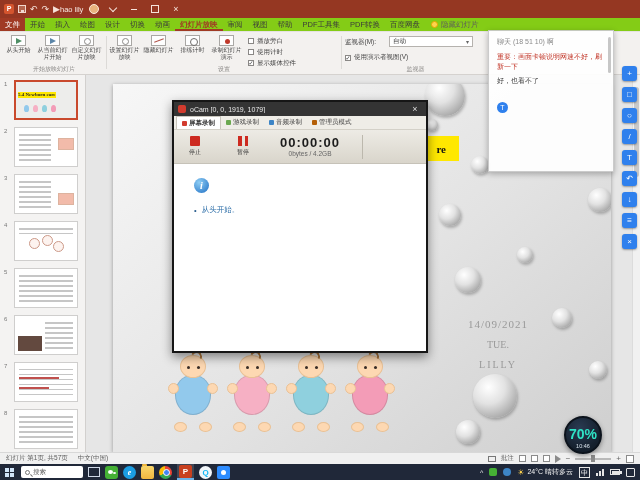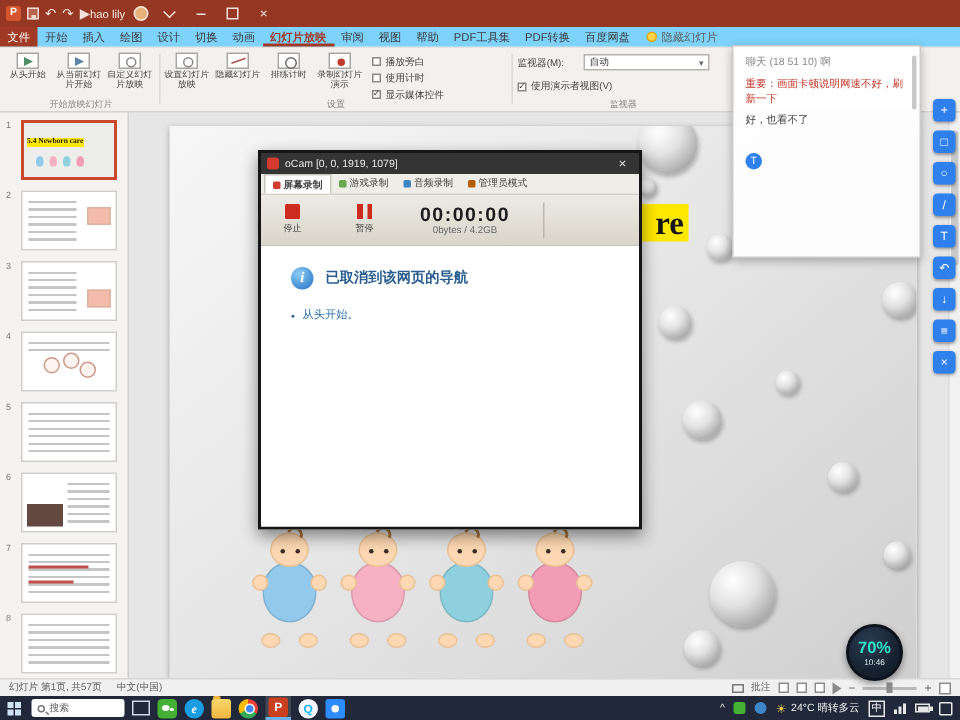--- a/index.html
+++ b/index.html
@@ -16,21 +16,21 @@
   .tb-title{flex:1;text-align:center;color:#f7e8e3;font-size:8px;white-space:nowrap;overflow:hidden}
   .tb-right{display:flex;align-items:center;gap:6px;padding-right:2px}
   .tb-user{font-size:7.5px;color:#f7e8e3}
   .avatar{width:10px;height:10px;border-radius:50%;background:#e8b27d;border:1px solid #fbe9dd}
   .winbtn{width:15px;height:18px;display:flex;align-items:center;justify-content:center;color:#f6e2da;font-size:9px}
   .wb-min::before{content:"";width:6px;border-top:1px solid #f6e2da}
   .wb-max::before{content:"";width:6px;height:6px;border:1px solid #f6e2da}
   .wb-ropt::before{content:"";width:5px;height:5px;border-left:1px solid #f6e2da;border-bottom:1px solid #f6e2da;transform:rotate(-45deg);margin-top:-2px}
 
   
-  .tabsrow{position:absolute;top:18px;left:0;right:0;height:14px;background:#7dd3fc;display:flex;align-items:stretch;font-size:7.5px;color:#3b3b3b;border-bottom:1px solid #e5e3e1;z-index:9}
+  .tabsrow{position:absolute;top:18px;left:0;right:0;height:14px;background:#84cc16;display:flex;align-items:stretch;font-size:7.5px;color:#3b3b3b;border-bottom:1px solid #e5e3e1;z-index:9}
   .tab{padding:0 5px;display:flex;align-items:center;white-space:nowrap}
   .tab-file{background:#a03a24;color:#fff}
   .tab-active{color:#a03a24;font-weight:bold;box-shadow:inset 0 -2px 0 #a03a24}
   .tellme{display:flex;align-items:center;gap:3px;color:#5f5d5b;padding:0 6px}
   .bulb{width:7px;height:7px;border-radius:50%;border:1px solid #e3a600;background:#ffd34d}
 
   
   .ribbon{position:absolute;top:32px;left:0;right:0;height:43px;background:#f3f1ef;border-bottom:1px solid #d5d2cf;z-index:8}
   .rgroup{position:absolute;top:0;height:43px}
   .rg-sep{position:absolute;top:4px;height:33px;width:1px;background:#dcdad7}
@@ -63,21 +63,21 @@
   .t-lines{position:absolute;left:4px;right:4px;top:6px;height:28px;background:repeating-linear-gradient(to bottom,#c6c6c6 0,#c6c6c6 1.5px,transparent 1.5px,transparent 5px)}
   .t-img{position:absolute;right:3px;top:10px;width:16px;height:12px;background:#f2bbaa;border:1px solid #ddb39f}
   .t-circle{position:absolute;width:11px;height:11px;border:1px solid #cc9988;border-radius:50%;background:#fdf3ef}
   .t-photo{position:absolute;left:3px;bottom:3px;width:24px;height:15px;background:#63493f}
   .t-red{position:absolute;left:4px;height:2px;background:#c0504d}
 
   
   .editor{position:absolute;left:87px;top:75px;right:0;height:377px;z-index:1}
   .slide{position:absolute;left:26px;top:9px;width:498px;height:368px;background:linear-gradient(140deg,#f7f7f7 0%,#e3e3e3 55%,#cfcfcf 100%);box-shadow:0 1px 4px rgba(0,0,0,.35);overflow:hidden}
   .drop{position:absolute;border-radius:50%;background:radial-gradient(circle at 35% 30%,#ffffff 0%,#e2e2e2 40%,#a8a8a8 78%,#cfcfcf 100%);box-shadow:1px 2px 3px rgba(0,0,0,.25)}
-  .hl{position:absolute;left:311px;top:52px;width:35px;height:25px;background:#ffe800;display:flex;align-items:center;justify-content:flex-end;padding-right:3px;font-family:"Liberation Serif",serif;font-weight:bold;font-size:22px;color:#161616}
+  .hl{position:absolute;left:311px;top:52px;width:35px;height:25px;background:#ffe800;display:flex;align-items:center;justify-content:flex-end;padding-right:13px;font-family:"Liberation Serif",serif;font-weight:bold;font-size:11px;color:#161616}
   .dateblk{position:absolute;left:340px;top:234px;width:90px;text-align:center;color:#9a9a9a;font-family:"Liberation Serif",serif}
   .dt1{font-size:11px;letter-spacing:1px}
   .dt2{font-size:10px;margin-top:9px}
   .dt3{font-size:10px;margin-top:9px;letter-spacing:2px}
   .baby{position:absolute;width:52px;height:86px;top:266px}
   .baby .head{position:absolute;left:13px;top:5px;width:26px;height:23px;border-radius:50%;background:#fdd8b2;border:1px solid #e9c195;z-index:2}
   .baby .head::before{content:"";position:absolute;left:10px;top:-5px;width:7px;height:7px;border:2px solid #a9743b;border-radius:50%;border-left-color:transparent;border-bottom-color:transparent;transform:rotate(-20deg)}
   .baby .head::after{content:"";position:absolute;left:6px;top:10px;width:3px;height:3px;border-radius:50%;background:#3a2d27;box-shadow:10px 0 0 #3a2d27}
   .baby .bod{position:absolute;left:8px;top:25px;width:36px;height:40px;border-radius:46% 46% 50% 50%;border:1px solid rgba(0,0,0,.12)}
   .baby .arm{position:absolute;top:33px;width:11px;height:11px;border-radius:50%;background:#fdd8b2;border:1px solid #e9c195}
@@ -126,21 +126,21 @@
   .ch-tool{margin-top:16px;display:flex;align-items:center;gap:4px;color:#666}
   .ch-tico{width:11px;height:11px;border-radius:50%;background:#2f80ed;color:#fff;font-size:7px;text-align:center;line-height:11px}
   .ch-scroll{position:absolute;right:2px;top:6px;width:3px;height:36px;background:#c7c7c7;border-radius:2px}
 
   
   .stools{position:absolute;left:622px;top:66px;width:17px;z-index:50}
   .stool{width:15px;height:15px;margin-bottom:6px;background:#2f80ed;border-radius:3px;color:#fff;font-size:8px;line-height:15px;text-align:center;box-shadow:0 1px 2px rgba(0,0,0,.35)}
 
   
   .clockw{position:absolute;left:564px;top:416px;width:38px;height:38px;border-radius:50%;background:radial-gradient(circle at 40% 30%,#2a3b52,#141f2c 70%);border:2px solid #0c131c;text-align:center;box-shadow:0 2px 5px rgba(0,0,0,.4);z-index:45}
-  .cw-p{margin-top:8px;font-size:11px;font-weight:bold;color:#2fe3c6}
+  .cw-p{margin-top:8px;font-size:14px;font-weight:bold;color:#2fe3c6}
   .cw-t{font-size:5.5px;color:#dbe5ee;margin-top:1px}
 
   
   .statusbar{position:absolute;left:0;top:452px;right:0;height:12px;background:#f0f0f0;border-top:1px solid #d8d8d8;display:flex;align-items:center;padding:0 6px;font-size:6.5px;color:#5c5c5c;gap:10px;z-index:6}
   .sb-right{margin-left:auto;display:flex;align-items:center;gap:5px}
   .sb-cico{width:8px;height:6px;border:1px solid #777}
   .vic{width:7px;height:7px;border:1px solid #8b8b8b;background:#fff}
   .vic.play{border:none;width:0;height:0;border-left:6px solid #8b8b8b;border-top:4px solid transparent;border-bottom:4px solid transparent;background:none}
   .zch{font-size:8px;color:#666;line-height:8px}
   .zoomtrack{width:36px;height:2px;background:#b9b9b9;position:relative}
@@ -366,20 +366,25 @@
       <div class="drop" style="left:342px;top:183px;width:26px;height:26px"></div>
       <div class="drop" style="left:439px;top:224px;width:20px;height:20px"></div>
       <div class="drop" style="left:476px;top:277px;width:18px;height:18px"></div>
       <div class="drop" style="left:360px;top:290px;width:44px;height:44px"></div>
       <div class="drop" style="left:343px;top:336px;width:24px;height:24px"></div>
 
       <div class="hl">
         <span>re</span>
       </div>
 
+      <div class="dateblk">
+        <div class="dt1">14/09/2021</div>
+        <div class="dt2">TUE.</div>
+        <div class="dt3">LILLY</div>
+      </div>
 
       <div class="baby c1" style="left:54px">
         <span class="head"></span>
           <span class="bod"></span>
           <span class="arm l"></span>
           <span class="arm r"></span>
           <span class="foot l"></span>
           <span class="foot r"></span>
       </div>
       <div class="baby c2" style="left:113px">
@@ -452,21 +457,20 @@
       </div>
       <div class="oc-time">
         <div class="oc-timetx">00:00:00</div>
         <div class="oc-size">0bytes / 4.2GB</div>
       </div>
       <div class="oc-sep"></div>
     </div>
     <div class="oc-body">
       <div class="ie-h">
         <span class="ie-i">i</span>
-        <span class="ie-t">已取消到该网页的导航</span>
       </div>
       <div class="ie-li">
         <span class="ie-b">•</span>
         <span class="ie-link">从头开始。</span>
       </div>
     </div>
   </div>
 
   <div class="chat">
     <div class="ch1">聊天 (18 51 10)  啊</div>

